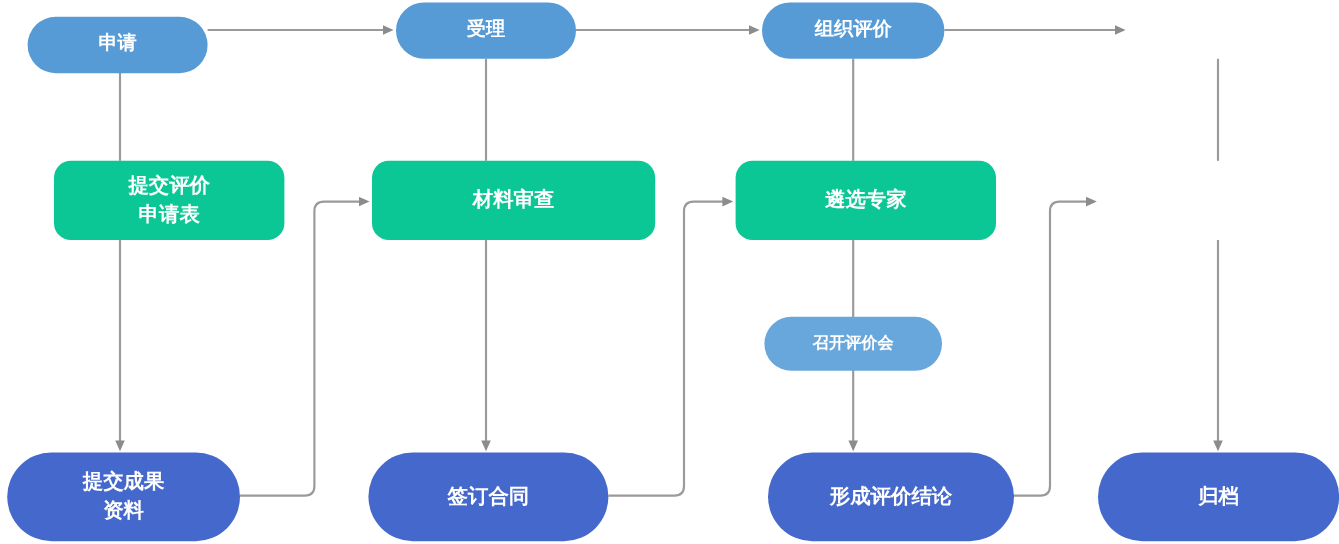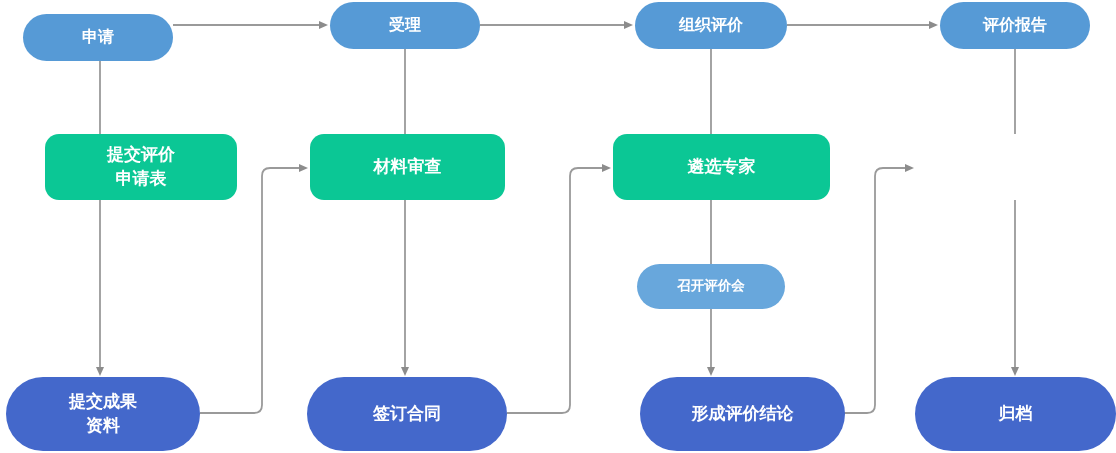--- a/index.html
+++ b/index.html
@@ -46,25 +46,24 @@
     <path class="connector" d="M1015,200 L1015,368" marker-end="url(#arrow)"></path>
 
     <path class="connector" d="M200,413 L254,413 Q262,413 262,405 L262,176 Q262,168 270,168 L300,168" marker-end="url(#arrow)"></path>
     <path class="connector" d="M507,413 L562,413 Q570,413 570,405 L570,176 Q570,168 578,168 L603,168" marker-end="url(#arrow)"></path>
     <path class="connector" d="M813,413 L867,413 Q875,413 875,405 L875,176 Q875,168 883,168 L906,168" marker-end="url(#arrow)"></path>
   </svg>
 
   <div class="node stage" style="left:23px;width:150px;margin-top:12px;">申请</div>
   <div class="node stage" style="left:330px;width:150px;">受理</div>
   <div class="node stage" style="left:635px;width:152px;">组织评价</div>
-  <div class="node stage" style="left:940px;width:150px;">评价报告</div>
 
   <div class="node process" style="left:5px;width:192px;margin-left:40px;">提交评价
 申请表</div>
-  <div class="node process" style="left:310px;width:195px;text-align:right;">材料审查</div>
+  <div class="node process" style="left:310px;width:236px;text-align:right;">材料审查</div>
   <div class="node process" style="left:613px;width:217px;">遴选专家</div>
 
   <div class="node meeting" style="left:637px;top:264px;width:148px;height:45px;">召开评价会</div>
 
   <div class="node result" style="left:6px;width:194px;">提交成果
 资料</div>
   <div class="node result" style="left:307px;width:200px;">签订合同</div>
   <div class="node result" style="left:640px;width:205px;">形成评价结论</div>
   <div class="node result" style="left:915px;width:201px;">归档</div>
 

